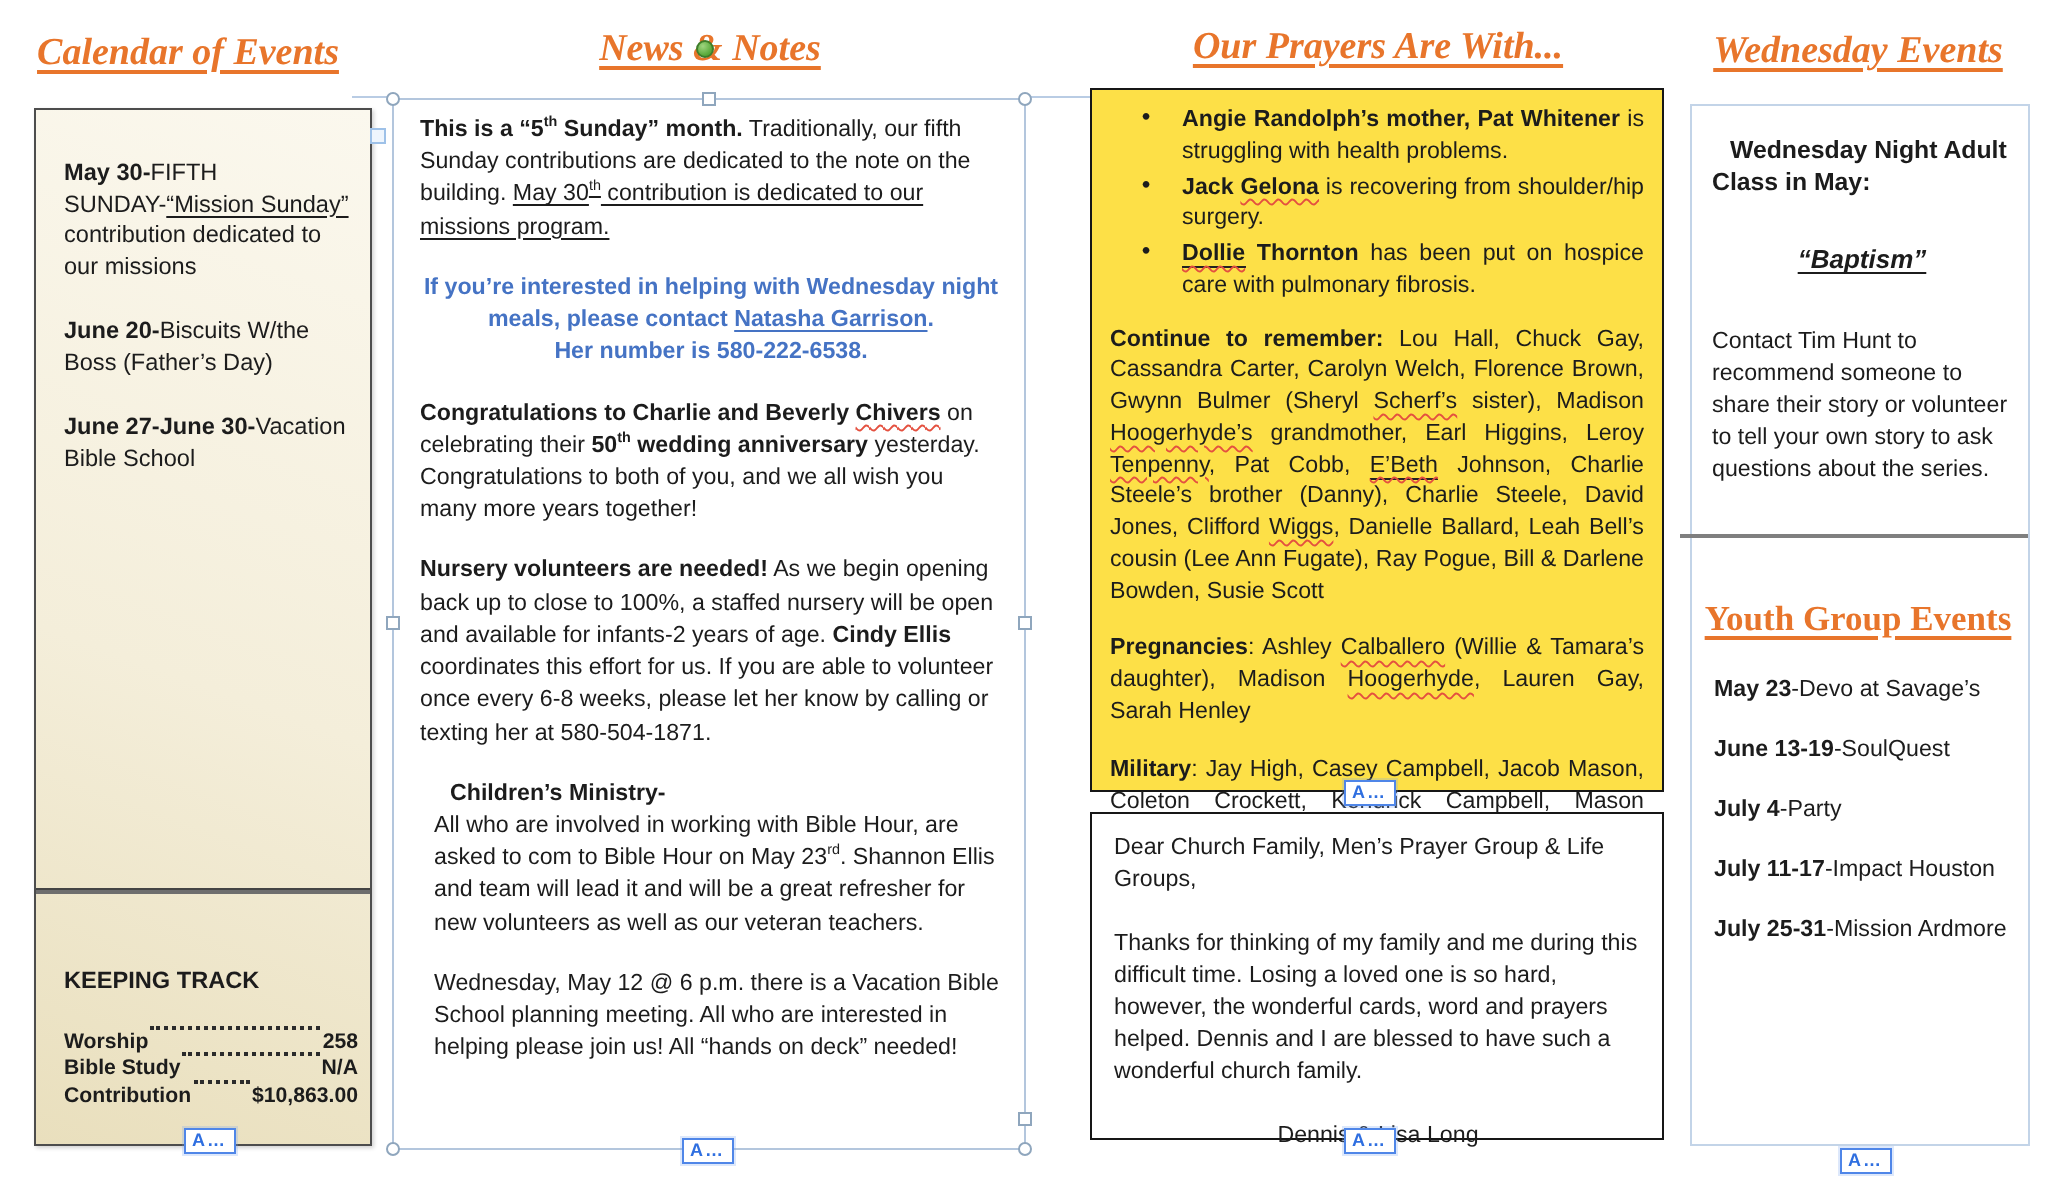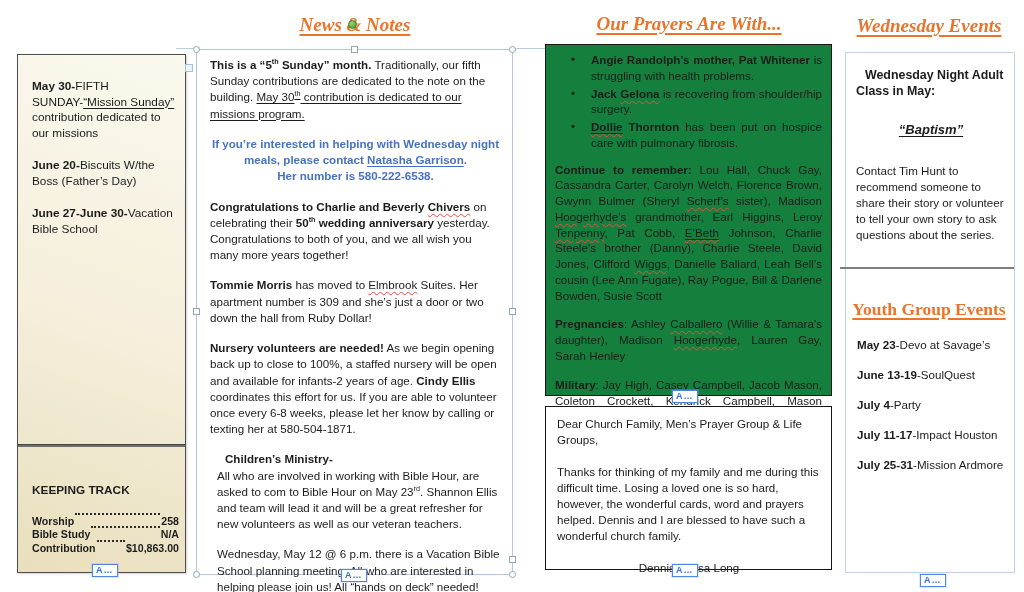--- a/index.html
+++ b/index.html
@@ -51,21 +51,21 @@
   .news-box{position:absolute;left:196px;top:49px;width:317px;height:526px;background:#fff;
             border:1px solid #b3c6dd;box-sizing:border-box;z-index:5;}
   .news-inner{position:absolute;left:13px;right:11px;top:7px;font-size:11.6px;line-height:1.4;}
   .news-inner p{margin:0 0 14px 0;}
   .news-inner p.center{text-align:center;font-weight:bold;}
   .news-inner p.indent{margin-left:7px;}
   .news-inner p.tight{margin-bottom:0;}
   .news-inner p.mt{margin-top:6px;margin-left:15px;}
 
   
-  .pray-box{position:absolute;left:545px;top:44px;width:287px;height:352px;background:#15803d;
+  .pray-box{position:absolute;left:545px;top:44px;width:287px;height:352px;background:#fde047;
             border:1.5px solid #161616;box-sizing:border-box;z-index:5;}
   .pray-inner{position:absolute;left:9px;right:9px;top:7px;font-size:11.6px;line-height:1.36;text-align:justify;}
   .pray-inner p{margin:0 0 13px 0;}
   .pray-inner p.bullet{position:relative;margin:0 0 2px 0;padding-left:36px;}
   .pray-inner p.bullet::before{content:"\2022";position:absolute;left:16px;top:-1px;font-weight:bold;}
   .pray-inner p.afterbullets{margin-top:11px;}
   .letter-box{position:absolute;left:545px;top:406px;width:287px;height:164px;background:#fff;
               border:1.5px solid #161616;box-sizing:border-box;z-index:5;padding-left:28px;}
   .letter-inner{position:absolute;left:11px;right:10px;top:9px;font-size:11.6px;line-height:1.38;}
   .letter-inner p{margin:0 0 16px 0;}
@@ -89,20 +89,21 @@
 </style>
 </head>
 <body style="--accent: #E8752B; --blue: #4573C4; --squiggle: #E4503F;">
 
 <div class="page">
 
   <div class="guide" style="left:176px;top:48px;width:21px;height:1px;"></div>
   <div class="guide" style="left:512px;top:48px;width:33px;height:1px;"></div>
   <div class="guide" style="left:985px;top:52px;width:1px;height:521px;"></div>
 
+  <div class="heading" style="left:8px;top:16px;width:172px;">Calendar of Events</div>
 
   <div class="cal-box">
     <div class="cal-events">
         <p><span class="b">May 30-</span><span>FIFTH SUNDAY-</span><span class="u">“Mission Sunday”</span><span> contribution dedicated to our missions</span></p>
         <p><span class="b">June 20-</span><span>Biscuits W/the Boss (Father’s Day)</span></p>
         <p><span class="b">June 27-June 30-</span><span>Vacation Bible School</span></p>
       </div>
     <div class="cal-divider"></div>
     <div class="kt">
       <div class="kt-title">KEEPING TRACK</div>
@@ -128,21 +129,20 @@
   <div class="overflow" style="left:92px;top:564px;">A…</div>
 
   <div class="heading" style="left:196px;top:14px;width:318px;">News &amp; Notes</div>
   <div class="rotate" style="left:348px;top:20px;"></div>
 
   <div class="news-box">
     <div class="news-inner">
         <p><span class="b">This is a “5</span><span class="b sup">th</span><span class="b"> Sunday” month.</span><span> Traditionally, our fifth Sunday contributions are dedicated to the note on the building. </span><span class="u">May 30</span><span class="u sup">th</span><span class="u"> contribution is dedicated to our missions program.</span></p>
         <p class="center"><span class="b blue">If you’re interested in helping with Wednesday night meals, please contact </span><span class="b u blue">Natasha Garrison</span><span class="b blue">.</span><br><span class="b blue">Her number is 580-222-6538.</span></p>
         <p><span class="b">Congratulations to Charlie and Beverly </span><span class="b w">Chivers</span><span> on celebrating their </span><span class="b">50</span><span class="b sup">th</span><span class="b"> wedding anniversary</span><span> yesterday. Congratulations to both of you, and we all wish you many more years together!</span></p>
-        <p><span class="b">Tommie Morris</span><span> has moved to </span><span class="w">Elmbrook</span><span> Suites. Her apartment number is 309 and she’s just a door or two down the hall from Ruby Dollar!</span></p>
         <p><span class="b">Nursery volunteers are needed!</span><span> As we begin opening back up to close to 100%, a staffed nursery will be open and available for infants-2 years of age. </span><span class="b">Cindy Ellis</span><span> coordinates this effort for us. If you are able to volunteer once every 6-8 weeks, please let her know by calling or texting her at 580-504-1871.</span></p>
         <p class="indent tight mt"><span class="b">Children’s Ministry-</span></p>
         <p class="indent"><span>All who are involved in working with Bible Hour, are asked to com to Bible Hour on May 23</span><span class="sup">rd</span><span>. Shannon Ellis and team will lead it and will be a great refresher for new volunteers as well as our veteran teachers.</span></p>
         <p class="indent"><span>Wednesday, May 12 @ 6 p.m. there is a Vacation Bible School planning meeting. All who are interested in helping please join us! All “hands on deck” needed!</span></p>
       </div>
   </div>
 
   <div class="handle circ" style="left:193px;top:46px;"></div>
   <div class="handle" style="left:351px;top:46px;"></div>
   <div class="handle circ" style="left:509px;top:46px;"></div>

